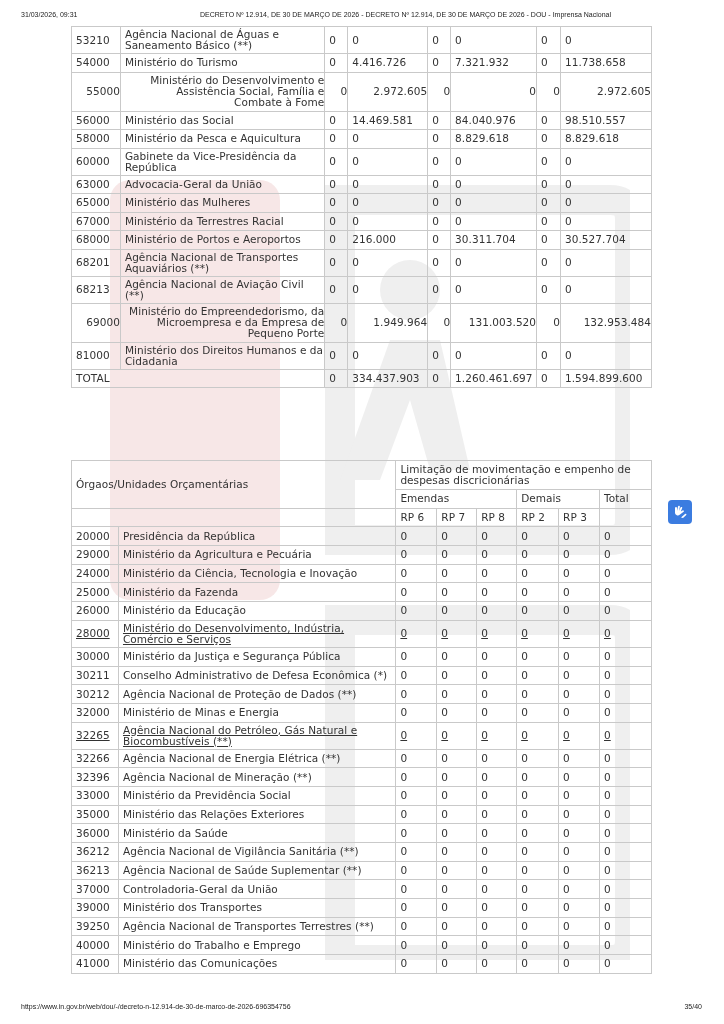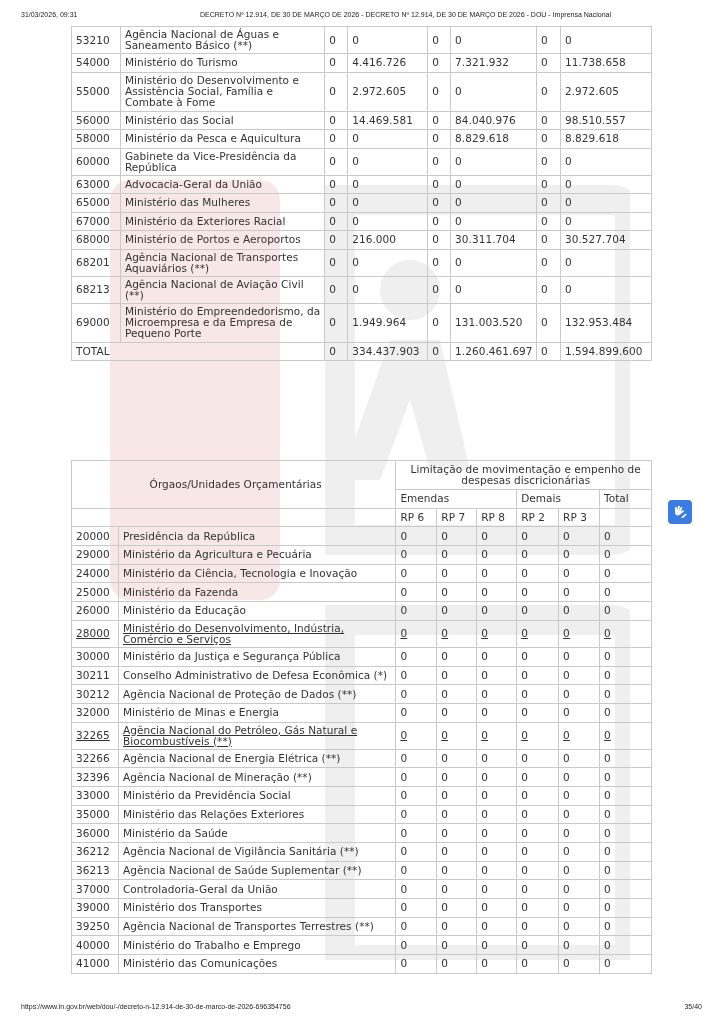--- a/index.html
+++ b/index.html
@@ -17,26 +17,26 @@
   .watermark { position: absolute; left: 110px; top: 140px; width: 520px; height: 820px;
                pointer-events: none; z-index: 0; opacity: 0.09; }
 
   table.dou { position: absolute; left: 71px; border-collapse: collapse; z-index: 1;
               font-size: 10.5px; letter-spacing: 0.05px; }
   table.dou td, table.dou th { border: 1px solid #c9c9c9; padding: 0 0 0 4px; font-weight: normal;
               text-align: left; vertical-align: middle; line-height: 11px; color: #333; }
   table.t1 { top: 26px; width: 581px; }
   table.t1 td { height: 17.5px; }
   table.t1 tr.tall2 td { height: 26px; }
-  table.t1 tr.tall3 td { height: 38px; }
+  table.t1 tr.tall3 td { height: 38px; text-align: right; }
 
   table.t2 { top: 460px; width: 581px; }
   table.t2 td, table.t2 th { height: 17.7px; }
   table.t2 tr.tall2 td { height: 26px; text-decoration: underline; }
-  table.t2 th.hd-main { height: 28px; text-align: center; }
+  table.t2 th.hd-main { height: 28px; }
 
   .a11y-btn { position: absolute; left: 668px; top: 500px; width: 24px; height: 24px;
               background: #3b7ce0; border-radius: 4px; z-index: 2;
               display: flex; align-items: center; justify-content: center; }
 </style>
 </head>
 <body>
 
 <div class="print-header">
   <span class="date">31/03/2026, 09:31</span>
@@ -138,21 +138,21 @@
       <td>Ministério das Mulheres</td>
       <td>0</td>
       <td>0</td>
       <td>0</td>
       <td>0</td>
       <td>0</td>
       <td>0</td>
     </tr>
     <tr>
       <td>67000</td>
-      <td>Ministério da Exteriores Racial</td>
+      <td>Ministério da Terrestres Racial</td>
       <td>0</td>
       <td>0</td>
       <td>0</td>
       <td>0</td>
       <td>0</td>
       <td>0</td>
     </tr>
     <tr>
       <td>68000</td>
       <td>Ministério de Portos e Aeroportos</td>
@@ -185,20 +185,30 @@
     </tr>
     <tr class="tall3">
       <td>69000</td>
       <td>Ministério do Empreendedorismo, da Microempresa e da Empresa de Pequeno Porte</td>
       <td>0</td>
       <td>1.949.964</td>
       <td>0</td>
       <td>131.003.520</td>
       <td>0</td>
       <td>132.953.484</td>
+    </tr>
+    <tr class="tall2">
+      <td>81000</td>
+      <td>Ministério dos Direitos Humanos e da Cidadania</td>
+      <td>0</td>
+      <td>0</td>
+      <td>0</td>
+      <td>0</td>
+      <td>0</td>
+      <td>0</td>
     </tr>
     <tr>
       <td colspan="2">TOTAL</td>
       <td>0</td>
       <td>334.437.903</td>
       <td>0</td>
       <td>1.260.461.697</td>
       <td>0</td>
       <td>1.594.899.600</td>
     </tr>

